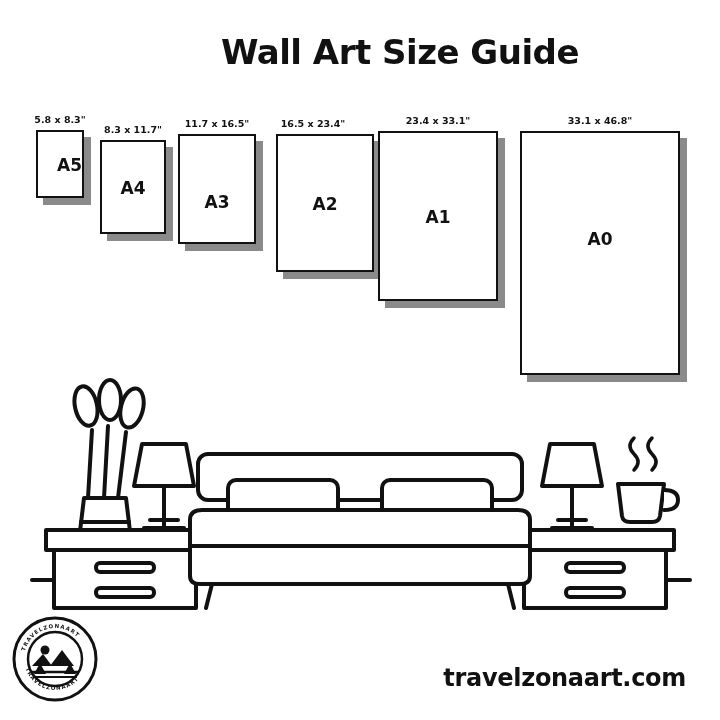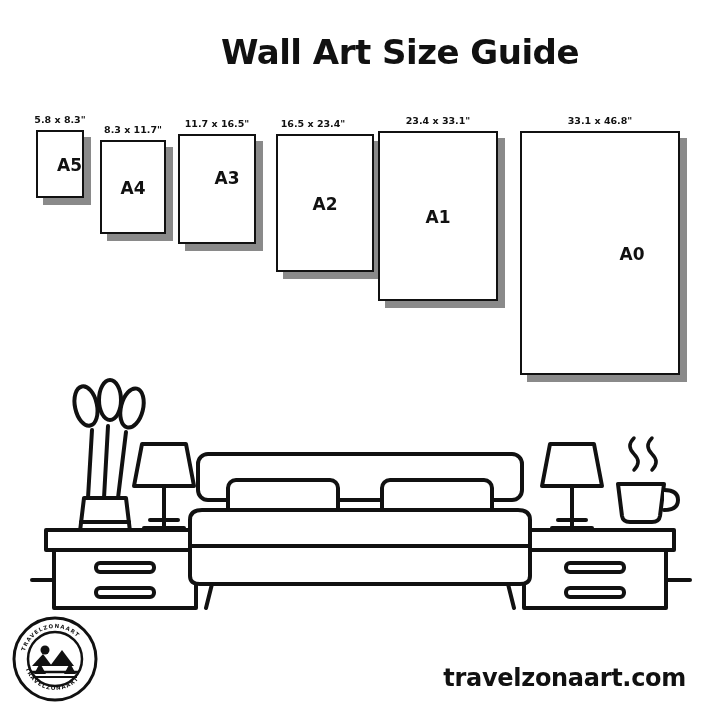--- a/index.html
+++ b/index.html
@@ -107,39 +107,39 @@
     </div>
     <div class="frame-group" style="left: 100px; top: 30px; width: 66px; height: 94px;">
       <div class="frame-dim" style="left: 50%; transform: translateX(-50%); top: -16px;">8.3 x 11.7"</div>
       <div class="frame-box" style="left: 0px; top: 0px; width: 66px; height: 94px;">
         <div class="frame-label" style="top: 36px;">A4</div>
       </div>
     </div>
     <div class="frame-group" style="left: 178px; top: 24px; width: 78px; height: 110px;">
       <div class="frame-dim" style="left: 50%; transform: translateX(-50%); top: -16px;">11.7 x 16.5"</div>
       <div class="frame-box" style="left: 0px; top: 0px; width: 78px; height: 110px;">
-        <div class="frame-label" style="top: 32px; margin-left: 10px;">A3</div>
+        <div class="frame-label" style="top: 56px;">A3</div>
       </div>
     </div>
     <div class="frame-group" style="left: 264px; top: 24px; width: 98px; height: 138px;">
       <div class="frame-dim" style="left: 50%; transform: translateX(-50%); top: -16px;">16.5 x 23.4"</div>
       <div class="frame-box" style="left: 12px; top: 0px; width: 98px; height: 138px;">
         <div class="frame-label" style="top: 58px;">A2</div>
       </div>
     </div>
     <div class="frame-group" style="left: 378px; top: 21px; width: 120px; height: 170px;">
       <div class="frame-dim" style="left: 50%; transform: translateX(-50%); top: -16px;">23.4 x 33.1"</div>
       <div class="frame-box" style="left: 0px; top: 0px; width: 120px; height: 170px;">
         <div class="frame-label" style="top: 74px;">A1</div>
       </div>
     </div>
     <div class="frame-group" style="left: 520px; top: 21px; width: 160px; height: 244px;">
       <div class="frame-dim" style="left: 50%; transform: translateX(-50%); top: -16px;">33.1 x 46.8"</div>
       <div class="frame-box" style="left: 0px; top: 0px; width: 160px; height: 244px;">
-        <div class="frame-label" style="top: 111px; padding-left: 32px;">A0</div>
+        <div class="frame-label" style="top: 96px;">A0</div>
       </div>
     </div>
   </div>
 
 <div id="furniture">
   <svg width="720" height="240" viewBox="0 0 720 240" fill="none" xmlns="http://www.w3.org/2000/svg">
     <g stroke="#111111" stroke-width="4" stroke-linecap="round" stroke-linejoin="round" fill="#ffffff">
 
       <line x1="32" y1="210" x2="62" y2="210"></line>
 

